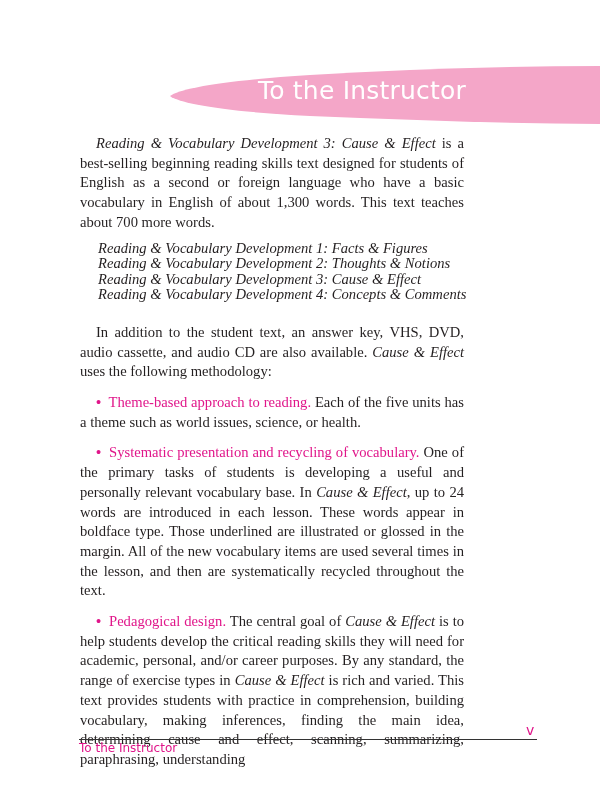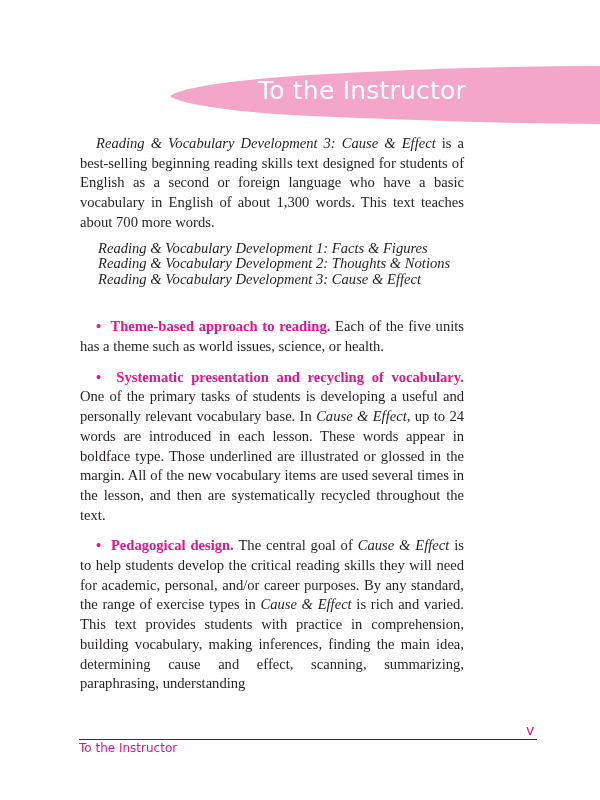--- a/index.html
+++ b/index.html
@@ -5,21 +5,21 @@
   html, body { margin: 0; padding: 0; background: #ffffff; }
   body { width: 600px; height: 800px; position: relative; overflow: hidden; font-family: "DejaVu Serif", "Liberation Serif", serif; color: #231f20; }
   .banner { position: absolute; left: 170px; top: 66px; width: 440px; height: 58px; }
   .banner svg { position: absolute; left: 0; top: 0; }
   .banner-title { position: absolute; left: 88px; top: 10px; font-family: "DejaVu Sans", "Liberation Sans", sans-serif; font-size: 25px; color: #ffffff; letter-spacing: 0.2px; white-space: nowrap; }
   .body-text { position: absolute; left: 79px; top: 133px; width: 386px; font-family: "Liberation Serif", "DejaVu Serif", serif; font-size: 14.6px; line-height: 19.7px; text-align: justify; }
   .body-text p { margin: 1px; text-indent: 16px; }
   .series { margin: 8px 0 20px 19px; font-style: italic; }
   .series div { line-height: 15.6px; white-space: nowrap; }
   .gap { height: 9px; }
-  .bullet-head { color: #e0168a; font-weight: bold; }
+  .bullet-head { color: #e0168a; font-weight: normal; }
   .bullet-dot { color: #e0168a; font-weight: bold; }
   i { font-style: italic; }
   .footer-rule { position: absolute; left: 79px; top: 739px; width: 458px; height: 1px; background: #333; }
   .page-num { position: absolute; left: 526px; top: 722px; font-family: "DejaVu Sans", "Liberation Sans", sans-serif; font-size: 14px; color: #e0168a; }
   .footer-title { position: absolute; left: 79px; top: 741px; font-family: "DejaVu Sans", "Liberation Sans", sans-serif; font-size: 12px; color: #e0168a; }
 </style>
 </head>
 <body>
 
 <div class="banner">
@@ -29,22 +29,24 @@
   <div class="banner-title">To the Instructor</div>
 </div>
 
 <div class="body-text">
   <p><i>Reading &amp; Vocabulary Development 3: Cause &amp; Effect</i><span> is a best-selling beginning reading skills text designed for students of English as a second or foreign language who have a basic vocabulary in English of about 1,300 words. This text teaches about 700 more words.</span></p>
 
   <div class="series">
     <div>Reading &amp; Vocabulary Development 1: Facts &amp; Figures</div>
     <div>Reading &amp; Vocabulary Development 2: Thoughts &amp; Notions</div>
     <div>Reading &amp; Vocabulary Development 3: Cause &amp; Effect</div>
+    <div>Reading &amp; Vocabulary Development 4: Concepts &amp; Comments</div>
   </div>
 
+  <p><span>In addition to the student text, an answer key, VHS, DVD, audio cassette, and audio CD are also available. </span><i>Cause &amp; Effect</i><span> uses the following methodology:</span></p>
 
   <div class="gap"></div>
   <p><span class="bullet-dot">•</span>&nbsp; <span class="bullet-head">Theme-based approach to reading.</span><span> Each of the five units has a theme such as world issues, science, or health.</span></p>
 
   <div class="gap"></div>
   <p><span class="bullet-dot">•</span>&nbsp; <span class="bullet-head">Systematic presentation and recycling of vocabulary.</span><span> One of the primary tasks of students is developing a useful and personally relevant vocabulary base. In </span><i>Cause &amp; Effect</i><span>, up to 24 words are introduced in each lesson. These words appear in boldface type. Those underlined are illustrated or glossed in the margin. All of the new vocabulary items are used several times in the lesson, and then are systematically recycled throughout the text.</span></p>
 
   <div class="gap"></div>
   <p><span class="bullet-dot">•</span>&nbsp; <span class="bullet-head">Pedagogical design.</span><span> The central goal of </span><i>Cause &amp; Effect</i><span> is to help students develop the critical reading skills they will need for academic, personal, and/or career purposes. By any standard, the range of exercise types in </span><i>Cause &amp; Effect</i><span> is rich and varied. This text provides students with practice in comprehension, building vocabulary, making inferences, finding the main idea, determining cause and effect, scanning, summarizing, paraphrasing, understanding</span></p>
 </div>

